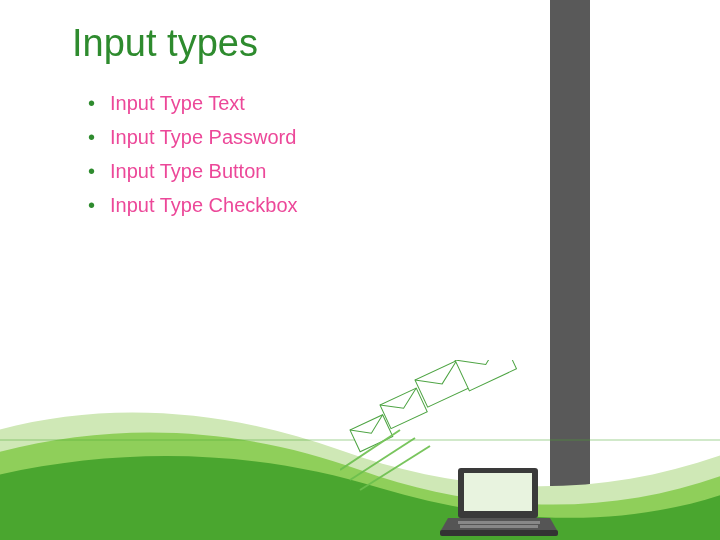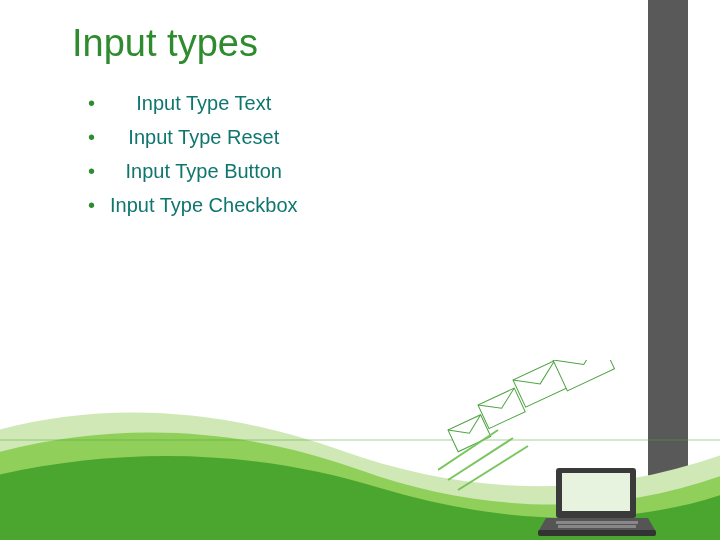--- a/index.html
+++ b/index.html
@@ -7,21 +7,21 @@
     padding: 0;
     width: 720px;
     height: 540px;
     font-family: Arial, Helvetica, sans-serif;
     background: #ffffff;
     overflow: hidden;
     position: relative;
   }
   .slide {
     position: relative;
-    width: 688px;
+    width: 590px;
     height: 540px;
     background: #ffffff;
     border-radius: 6px;
   }
   .right-bar {
     position: absolute;
     right: 0;
     top: 0;
     width: 40px;
     height: 540px;
@@ -41,22 +41,21 @@
     top: 86px;
     list-style: none;
     padding: 0;
     margin: 0;
   }
   .list li {
     position: relative;
     padding-left: 22px;
     font-size: 20px;
     line-height: 34px;
-    color: #0f766e;
-    text-align: center;
+    color: #ec4899;
   }
   .list li::before {
     content: "•";
     position: absolute;
     left: 0;
     top: 0;
     color: #2e8b2e;
     font-size: 20px;
     line-height: 34px;
   }
@@ -83,21 +82,21 @@
 <body>
 
 <div class="slide">
 
   <div class="right-bar"></div>
 
   <div class="title">Input types</div>
 
   <ul class="list">
     <li><span>Input Type Text</span></li>
-    <li><span>Input Type Reset</span></li>
+    <li><span>Input Type Password</span></li>
     <li><span>Input Type Button</span></li>
     <li><span>Input Type Checkbox</span></li>
   </ul>
 
   <svg class="swoosh" viewBox="0 0 820 170">
     <path d="M0,70 C120,20 260,20 400,70 C540,120 680,120 820,60 L820,170 L0,170 Z" fill="#cfe8b6"></path>
     <path d="M0,90 C140,40 280,40 420,90 C560,140 700,135 820,80 L820,170 L0,170 Z" fill="#8fcf5a"></path>
     <path d="M0,110 C150,65 300,65 440,108 C580,150 710,148 820,100 L820,170 L0,170 Z" fill="#4aa62f"></path>
     <line x1="30" y1="60" x2="790" y2="60" stroke="#4aa62f" stroke-width="1" opacity="0.5"></line>
   </svg>

